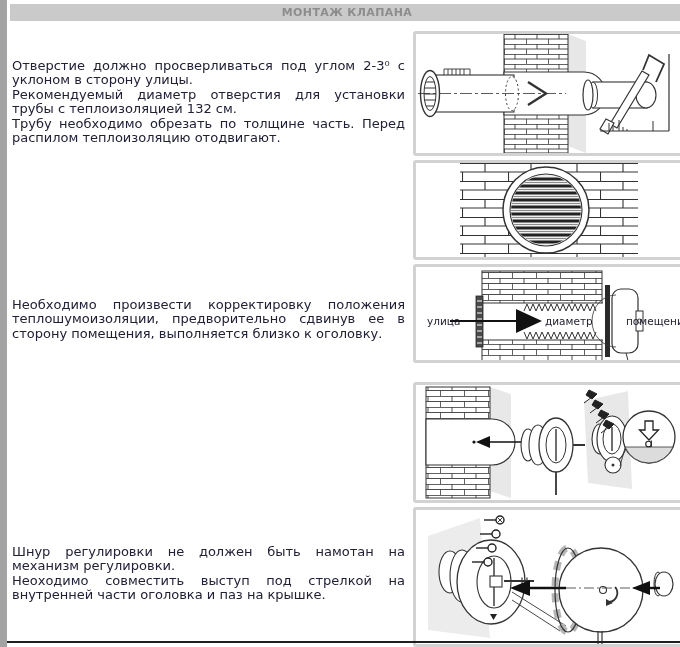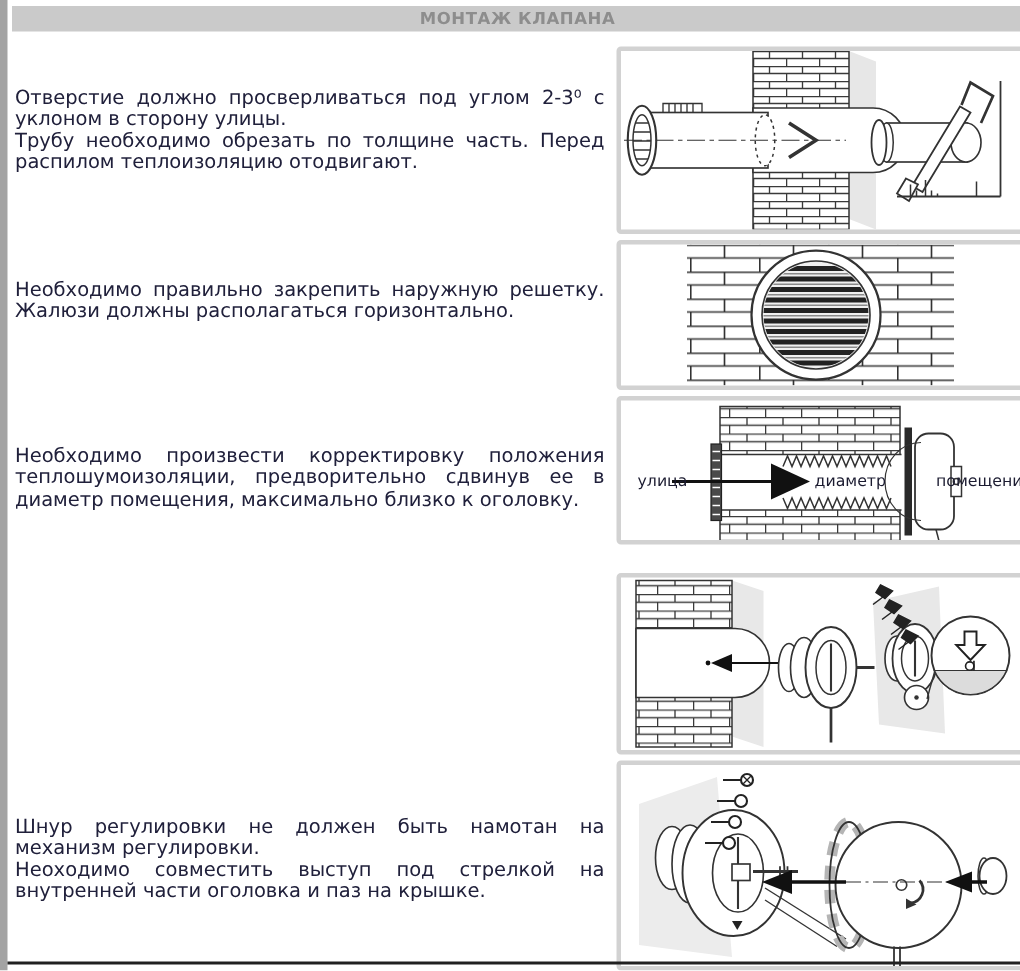--- a/index.html
+++ b/index.html
@@ -1,47 +1,45 @@
 <!DOCTYPE html>
 <html><head>
 <meta charset="utf-8">
 <style>
   *{margin:0;padding:0;box-sizing:border-box}
   html,body{width:680px;height:647px}
   body{position:relative;background:#ffffff;font-family:"DejaVu Sans",sans-serif;overflow:hidden}
-  .page{position:absolute;inset:0;background:#fff;border-left:5px solid #a3a3a3}
+  .page{position:absolute;inset:0;background:#fff;border-left:7px solid #a3a3a3}
   .header-bar{position:absolute;left:3px;top:4px;width:674px;height:17px;background:#cacaca;
     text-align:center;font-weight:bold;font-size:11px;line-height:17px;color:#8d8d8d;letter-spacing:.4px}
   .text-block{position:absolute;left:5px;width:393px;color:#20203b;font-size:13px;line-height:14.4px;text-align:justify}
   .text-block p{margin:0}
   .panel{position:absolute;left:406px;width:272px;border:3px solid #d2d2d2;border-radius:3px;background:#fff;overflow:hidden}
   .panel svg{display:block}
   .fig-label{position:absolute;font-size:10.5px;color:#1b1b30;white-space:nowrap}
   .bottom-rule{position:absolute;left:0;top:641px;width:680px;height:2px;background:#202020;z-index:6}
 </style>
 </head>
 <body>
 
 <div class="page">
 
   <div class="header-bar">
     <span>МОНТАЖ КЛАПАНА</span>
   </div>
 
   <div class="text-block" style="top:59px">
     <p>Отверстие должно просверливаться под углом 2-3⁰ с уклоном в сторону улицы.</p>
+    <p>Рекомендуемый диаметр отверстия для установки трубы с теплоизоляцией 132 см.</p>
     <p>Трубу необходимо обрезать по толщине часть. Перед распилом теплоизоляцию отодвигают.</p>
   </div>
 
-  <div class="text-block" style="top:187px">
-    <p>Необходимо правильно закрепить наружную решетку. Жалюзи должны располагаться горизонтально.</p>
-  </div>
 
   <div class="text-block" style="top:298px">
-    <p>Необходимо произвести корректировку положения теплошумоизоляции, предворительно сдвинув ее в диаметр помещения, максимально близко к оголовку.</p>
+    <p>Необходимо произвести корректировку положения теплошумоизоляции, предворительно сдвинув ее в сторону помещения, выполняется близко к оголовку.</p>
   </div>
 
 
   <div class="text-block" style="top:545px">
     <p>Шнур регулировки не должен быть намотан на механизм регулировки.</p>
     <p>Неоходимо совместить выступ под стрелкой на внутренней части оголовка и паз на крышке.</p>
   </div>
 
   <div class="panel" style="top:31px;height:125px">
     <svg viewBox="0 0 266 119" width="266" height="119">

